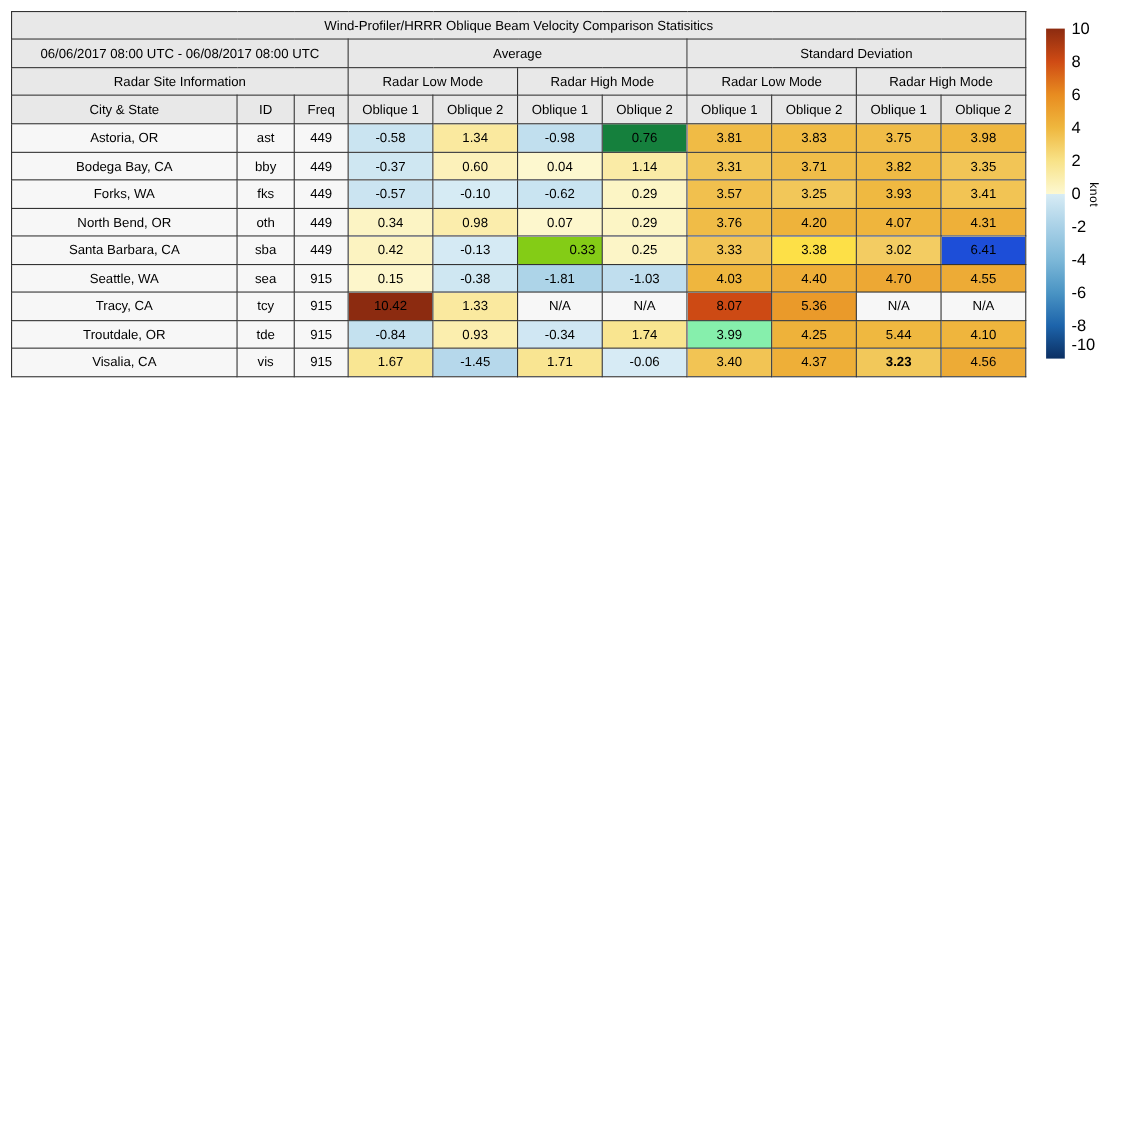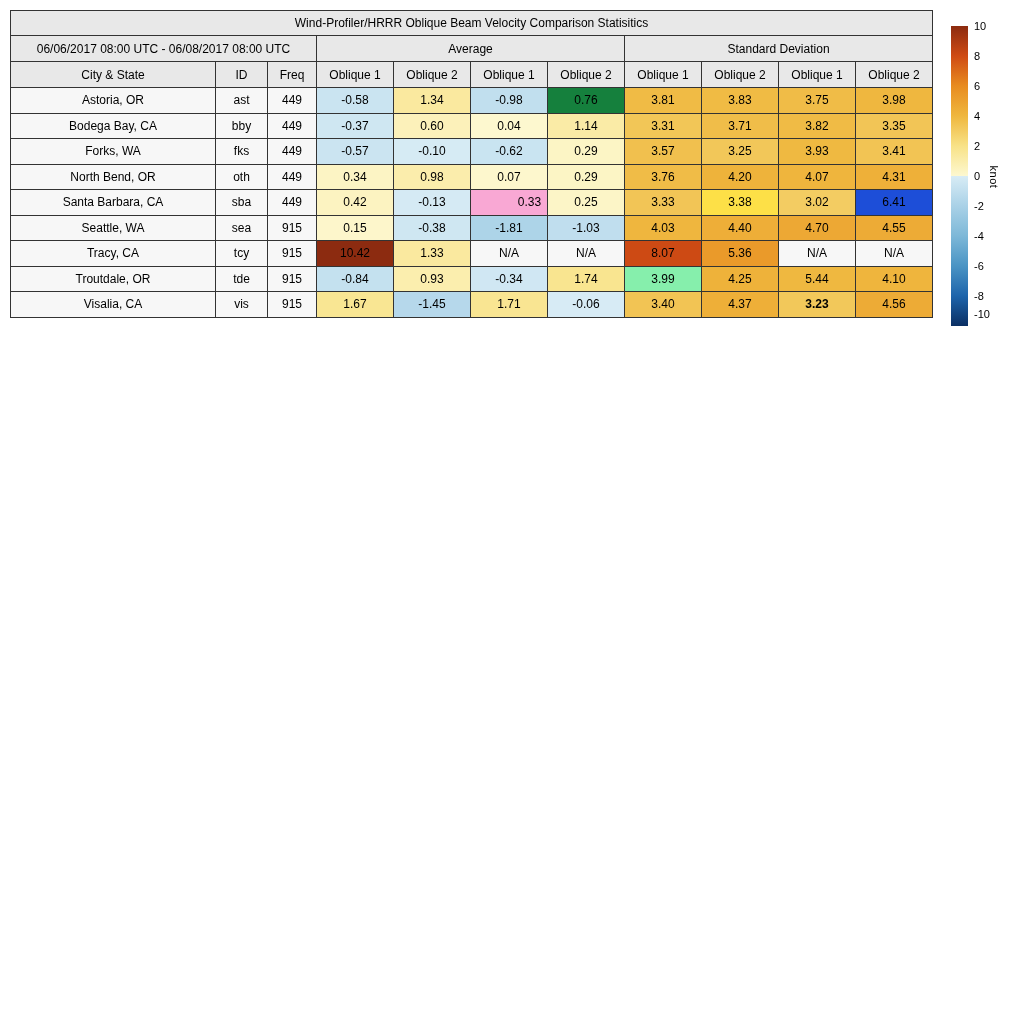--- a/index.html
+++ b/index.html
@@ -14,21 +14,21 @@
     border:1px solid #333;text-align:center;vertical-align:middle;
     padding:0;white-space:nowrap;overflow:hidden;
   }
   .hdr{background:#e8e8e8;}
   .site{background:#f7f7f7;}
   tr.h1{height:25px;} tr.h2{height:26px;} tr.h3{height:25px;} tr.h4{height:26px;}
   tbody tr{height:25.5px;}
 
   .cbar{position:absolute;left:951px;top:26px;width:70px;height:300px;}
   .cbar-grad{position:absolute;left:0;top:0;width:17px;height:300px;}
-  .cbar-tick{position:absolute;left:23px;transform:translateY(-50%);font-size:11px;line-height:1;}
+  .cbar-tick{position:absolute;left:23px;transform:translateY(-50%);font-size:15px;line-height:1;}
   .cbar-unit{
     position:absolute;left:37px;top:151px;transform:translateY(-50%);
     writing-mode:vertical-rl;font-size:11px;letter-spacing:0.5px;
   }
 </style>
 </head>
 <body>
 
 <div class="tablewrap">
   <table>
@@ -46,20 +46,27 @@
         <col style="width:77px">
     </colgroup>
     <tbody>
       <tr class="h1">
         <td class="hdr" colspan="11">Wind-Profiler/HRRR Oblique Beam Velocity Comparison Statisitics</td>
       </tr>
       <tr class="h2">
         <td class="hdr" colspan="3">06/06/2017 08:00 UTC - 06/08/2017 08:00 UTC</td>
         <td class="hdr" colspan="4">Average</td>
         <td class="hdr" colspan="4">Standard Deviation</td>
+      </tr>
+      <tr class="h3">
+        <td class="hdr" colspan="3">Radar Site Information</td>
+        <td class="hdr" colspan="2">Radar Low Mode</td>
+        <td class="hdr" colspan="2">Radar High Mode</td>
+        <td class="hdr" colspan="2">Radar Low Mode</td>
+        <td class="hdr" colspan="2">Radar High Mode</td>
       </tr>
       <tr class="h4">
         <td class="hdr">City &amp; State</td>
         <td class="hdr">ID</td>
         <td class="hdr">Freq</td>
         <td class="hdr">Oblique 1</td>
         <td class="hdr">Oblique 2</td>
         <td class="hdr">Oblique 1</td>
         <td class="hdr">Oblique 2</td>
         <td class="hdr">Oblique 1</td>
@@ -120,21 +127,21 @@
           <td class="val" style="background: rgb(238, 179, 59);">4.20</td>
           <td class="val" style="background: rgb(239, 181, 61);">4.07</td>
           <td class="val" style="background: rgb(238, 176, 57);">4.31</td>
         </tr>
         <tr>
           <td class="site">Santa Barbara, CA</td>
           <td class="site">sba</td>
           <td class="site">449</td>
           <td class="val" style="background: rgb(252, 243, 193);">0.42</td>
           <td class="val" style="background: rgb(213, 234, 244);">-0.13</td>
-          <td class="val" style="background: #f9a8d4; padding-left: 41px;">0.33</td>
+          <td class="val" style="background: #84cc16; padding-left: 41px;">0.33</td>
           <td class="val" style="background: rgb(252, 245, 199);">0.25</td>
           <td class="val" style="background: rgb(242, 197, 86);">3.33</td>
           <td class="val" style="background: #fde047;">3.38</td>
           <td class="val" style="background: rgb(243, 204, 98);">3.02</td>
           <td class="val" style="background: #1d4ed8;">6.41</td>
         </tr>
         <tr>
           <td class="site">Seattle, WA</td>
           <td class="site">sea</td>
           <td class="site">915</td>

